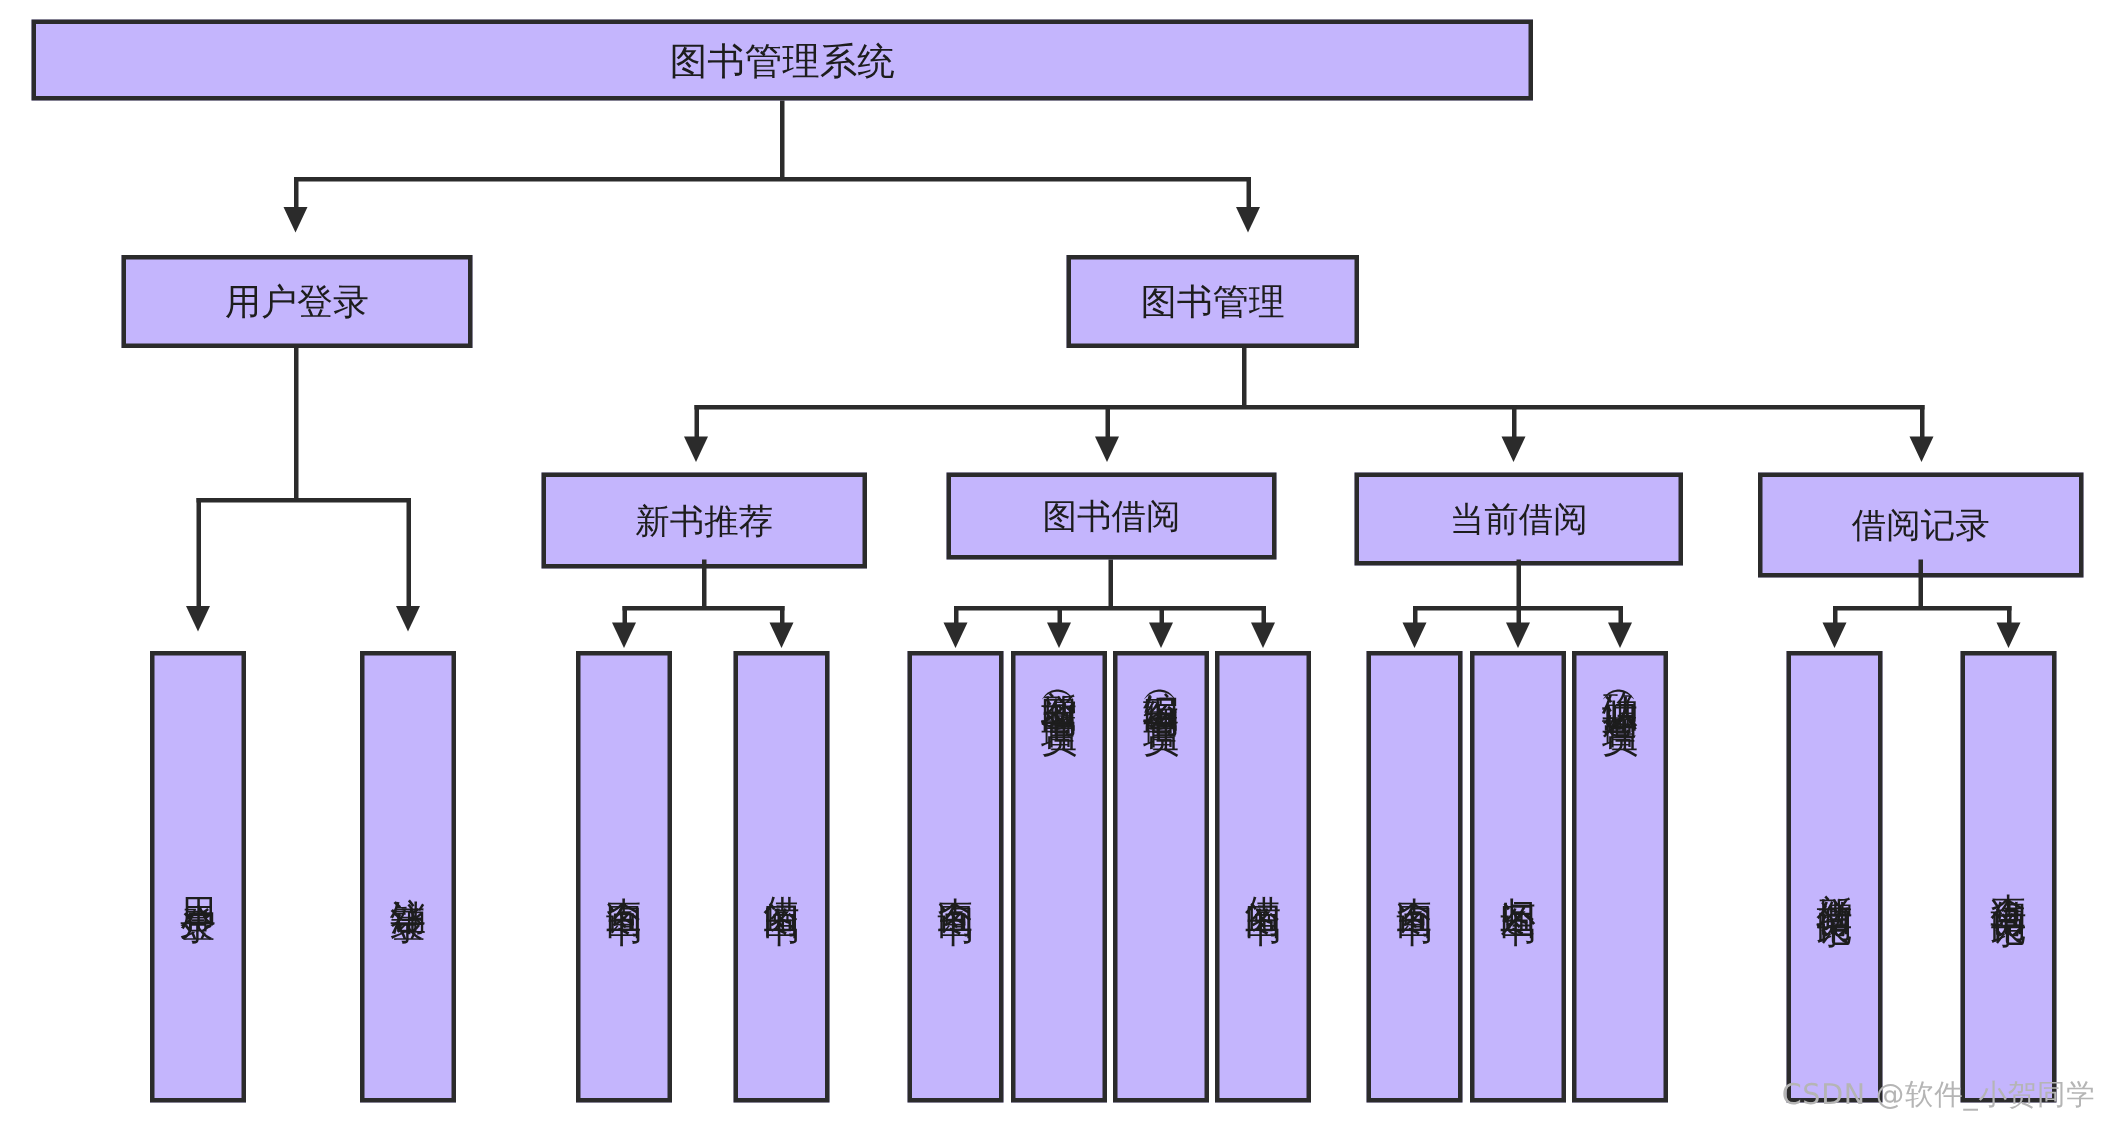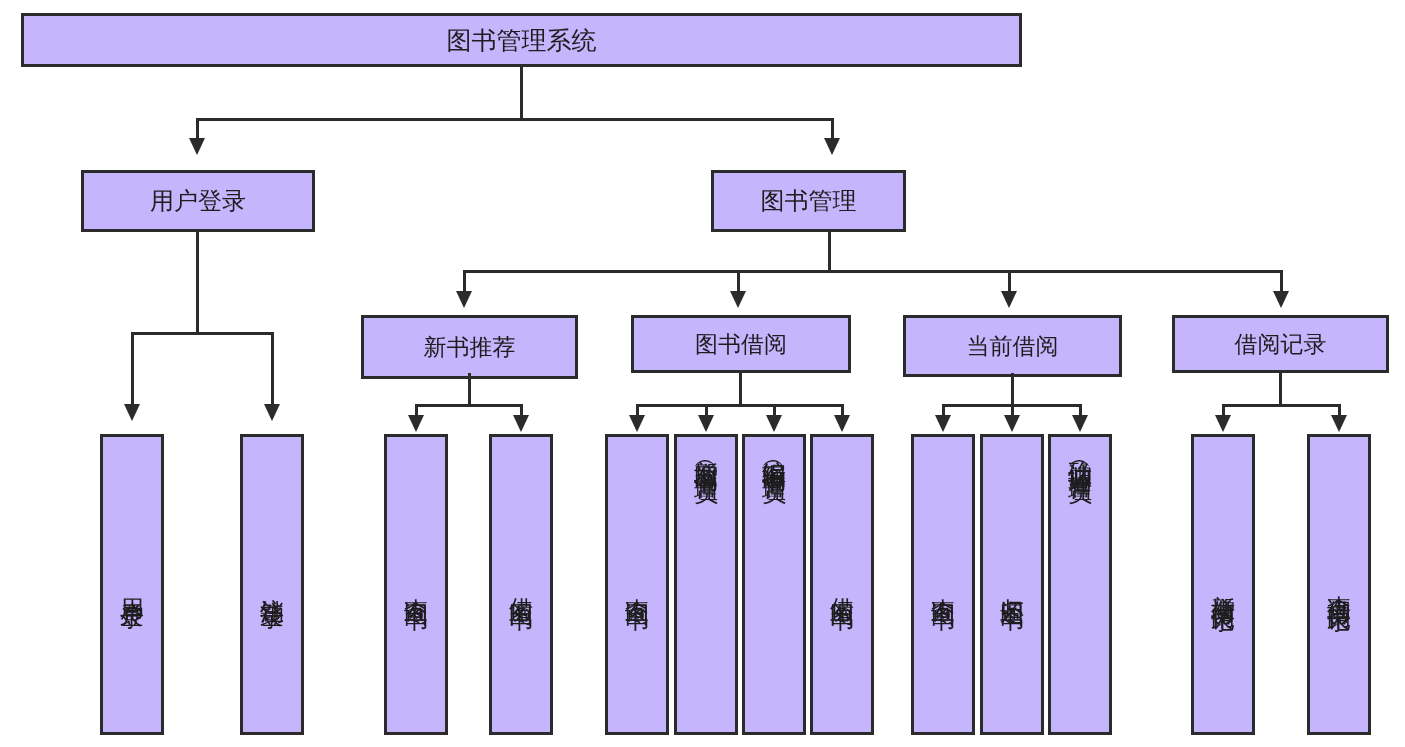--- a/index.html
+++ b/index.html
@@ -124,21 +124,21 @@
 
   <div class="node lvl2" style="left:361px; top:315px; width:217px; height:64px;">
     <span>新书推荐</span>
   </div>
   <div class="node lvl2" style="left:631px; top:315px; width:220px; height:58px;">
     <span>图书借阅</span>
   </div>
   <div class="node lvl2" style="left:903px; top:315px; width:219px; height:62px;">
     <span>当前借阅</span>
   </div>
-  <div class="node lvl2" style="left:1172px; top:315px; width:217px; height:58px;">
+  <div class="node lvl2" style="left:1172px; top:315px; width:217px; height:70px;">
     <span>借阅记录</span>
   </div>
 
   <div class="vline" style="left:468px; top:373px; height:33px;"></div>
   <div class="hline" style="left:415px; top:404px; width:108px;"></div>
   <div class="vline" style="left:415px; top:404px; height:16px;"></div>
   <div class="arrow" style="left:408px; top:415px;"></div>
   <div class="vline" style="left:520px; top:404px; height:16px;"></div>
   <div class="arrow" style="left:513px; top:415px;"></div>
 
@@ -206,14 +206,15 @@
     <span>确认归还（管理员）</span>
   </div>
 
   <div class="node leaf" style="left:1191px; top:434px; width:64px; height:301px;">
     <span>新增借阅记录</span>
   </div>
   <div class="node leaf" style="left:1307px; top:434px; width:64px; height:301px;">
     <span>查询借阅记录</span>
   </div>
 
+  <div id="watermark">CSDN @软件_小贺同学</div>
 
 </div>
 
 </body></html>

